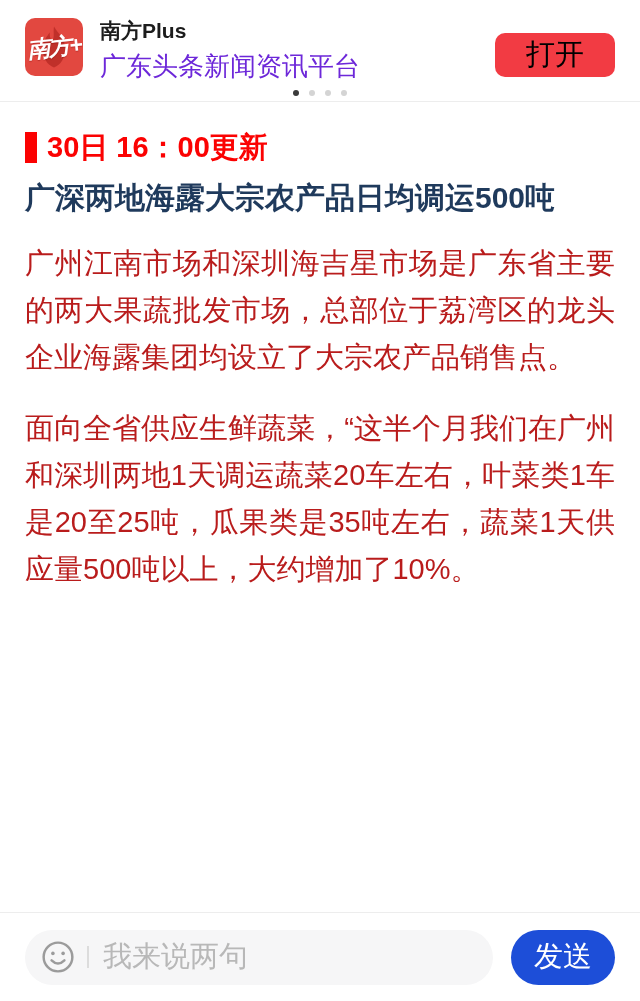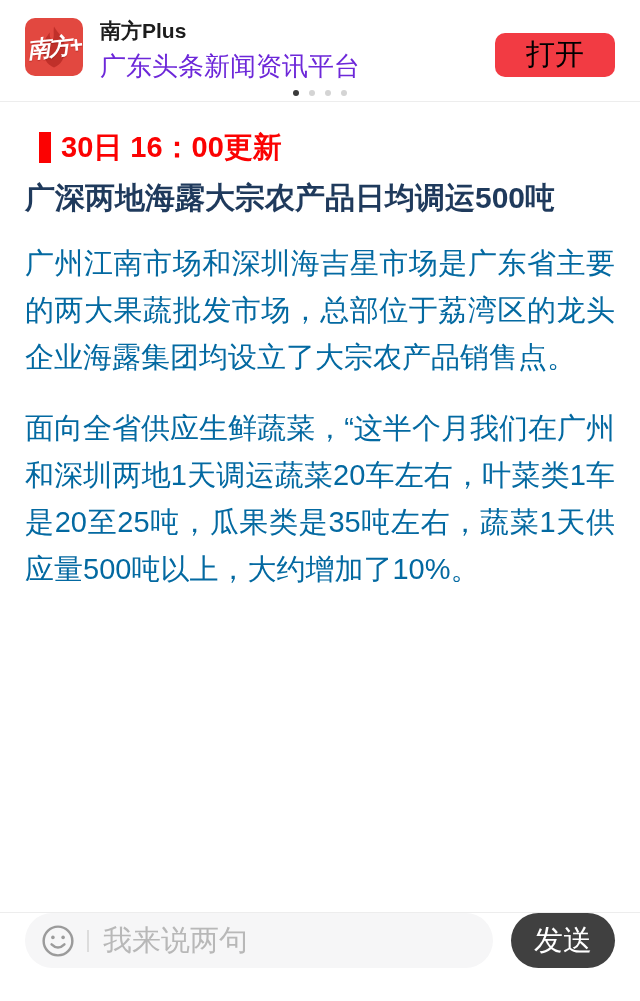--- a/index.html
+++ b/index.html
@@ -62,49 +62,49 @@
     margin: 10px 0 5px 0;
     height: 6px;
   }
   .dot { width: 6px; height: 6px; border-radius: 50%; background: #d4d4d4; }
   .dot.active { background: #3a3a3a; }
 
   
   .content { padding: 0 25px; }
   .update-row {
     margin-top: 27px;
-    display: flex; align-items: center; margin-left: 14px;
+    display: flex; align-items: center;
   }
   .update-bar {
     width: 12px; height: 31px;
     background: #fb0202;
     margin-right: 10px;
     flex: 0 0 auto;
   }
   .update-text {
     font-size: 29px; font-weight: bold; color: #fb0202; line-height: 36px;
   }
   .headline {
     margin-top: 15px;
     font-size: 30px; font-weight: bold; color: #1f3a5c;
     line-height: 36px;
   }
   .body-text p {
     margin-top: 24px;
-    font-size: 29px; line-height: 47px; color: #0369a1;
+    font-size: 29px; line-height: 47px; color: #b91c1c;
     text-align: justify;
   }
 
   
   .comment-bar {
     position: absolute; left: 0; right: 0; bottom: 0;
     height: 89px;
     background: #ffffff;
     border-top: 1px solid #ededed;
-    display: flex; 
+    display: flex; align-items: center;
     padding: 0 25px;
     gap: 18px;
   }
   .comment-input {
     flex: 1 1 auto;
     height: 55px;
     background: #f6f6f7;
     border-radius: 28px;
     display: flex; align-items: center;
     padding: 0 20px 0 16px;
@@ -117,21 +117,21 @@
   }
   .input-divider {
     width: 2px; height: 22px; background: #dcdcdc;
     margin: 0 14px 0 12px; flex: 0 0 auto;
   }
   .placeholder { font-size: 29px; color: #b8b8b8; white-space: nowrap; }
   .send-btn {
     flex: 0 0 auto;
     width: 104px; height: 55px;
     border: none; border-radius: 28px;
-    background: #404040;
+    background: #1d4ed8;
     color: #ffffff; font-size: 29px;
     display: flex; align-items: center; justify-content: center;
     cursor: pointer;
     font-family: inherit;
   }
 </style>
 </head>
 <body>
 
 <header class="app-header">

